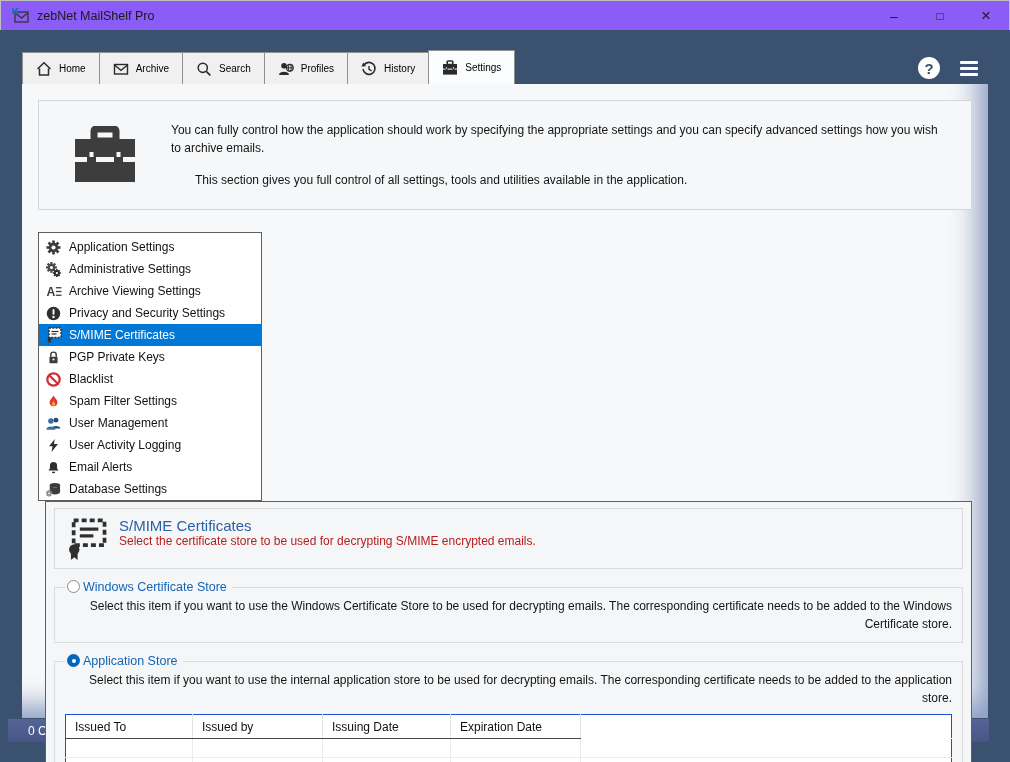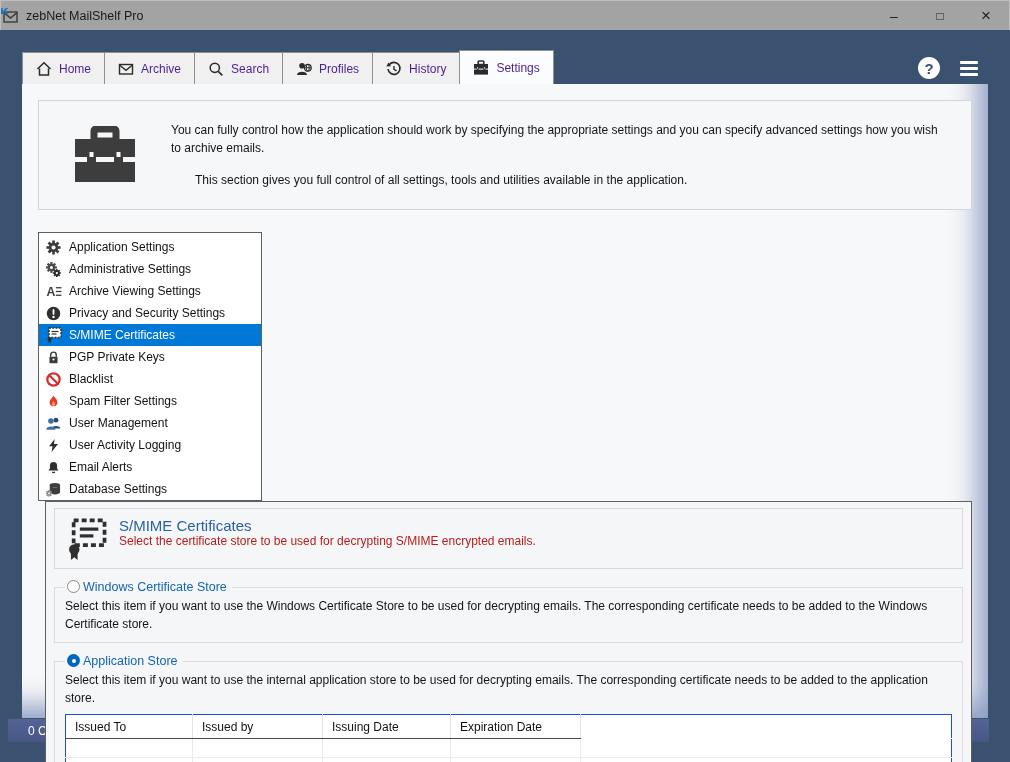--- a/index.html
+++ b/index.html
@@ -2,37 +2,37 @@
 <html><head>
 <meta charset="utf-8">
 <style>
   * { box-sizing: border-box; margin: 0; padding: 0; }
   html,body { width:1010px; height:762px; }
   body { font-family:"Liberation Sans", sans-serif; background:#3a516f; overflow:hidden; }
 
   .window { width:1010px; height:762px; display:flex; flex-direction:column; }
 
   
-  .titlebar { height:30px; background:#a3a3a3; display:flex; align-items:center;
-              padding-left:0; border:1px solid #bfbfbf; border-bottom:none; }
+  .titlebar { height:30px; background:#8b5cf6; display:flex; align-items:center;
+              padding-left:11px; border:1px solid #bfbfbf; border-bottom:none; }
   .titlebar .app-title { font-size:12.5px; color:#1a1a1a; margin-left:8px; }
   .win-controls { margin-left:auto; display:flex; height:100%; }
   .win-btn { width:46px; height:100%; display:flex; align-items:center; justify-content:center;
              color:#222; font-size:14px; cursor:default; }
   .win-btn.close { font-size:17px; }
   .win-btn.max { font-size:12px; }
 
   
   .frame { flex:1; background:#3a516f; padding-top:22px; position:relative; }
 
   
   .tabstrip { margin:0 22px; height:32px; display:flex; align-items:flex-end; }
   .tab { height:32px; background:#f0f0f0; border:1px solid #8f8f8f; border-bottom:none;
-         display:flex; align-items:center; gap:7px; padding:0 13px; font-size:12px;
-         color:#4c1d95; margin-left:-1px; cursor:default; }
+         display:flex; align-items:center; gap:7px; padding:0 13px; font-size:10px;
+         color:#000000; margin-left:-1px; cursor:default; }
   .tab:first-child { margin-left:0; }
   .tab.active { background:#fbfcfd; height:34px; position:relative; z-index:2; }
   .tab .ti { width:16px; height:16px; display:block; flex:none; }
   .tab-actions { margin-left:auto; display:flex; align-items:center; gap:20px;
                  margin-bottom:5px; margin-right:10px; }
   .help-btn { width:22px; height:22px; border-radius:50%; background:#fff; color:#3a516f;
               font-weight:bold; font-size:15px; display:flex; align-items:center;
               justify-content:center; cursor:default; }
   .menu-btn { display:flex; flex-direction:column; gap:3px; cursor:default; }
   .menu-btn i { display:block; width:18px; height:3px; background:#fff; border-radius:1px; }
@@ -68,21 +68,21 @@
 
   fieldset.group { border:1px solid #dcdcdc; margin-top:11px; padding:1px 10px 9px 10px;
                    background:transparent; }
   fieldset.group legend { display:flex; align-items:flex-start; gap:3px; padding:0 5px 0 2px;
                           font-size:12.5px; color:#1464b4; }
   .radio { width:13px; height:13px; border-radius:50%; border:1px solid #8a8a8a;
            background:#fff; position:relative; flex:none; cursor:default; }
   .radio.checked { border:none; background:#0067c0; }
   .radio.checked::after { content:""; position:absolute; left:4.5px; top:4.5px; width:4px;
                           height:4px; border-radius:50%; background:#fff; }
-  .group-desc { font-size:12px; color:#141414; line-height:1.5; margin-top:2px; }
+  .group-desc { font-size:12px; color:#141414; line-height:1.5; margin-top:2px;text-align:right; }
 
   
   table.cert-table { border-collapse:collapse; width:100%; margin-top:7px;
                      background:#fff; border:1px solid #1d4ed8; table-layout:fixed; }
   .cert-table th { font-weight:normal; font-size:12px; color:#111; text-align:left;
                    padding:4px 4px 4px 9px; height:24px; background:#fff;
                    border-right:1px solid #e3e3e3; border-bottom:1px solid #474747; }
   .cert-table th.col-empty { border-bottom:1px solid #fff; }
   .cert-table th:last-child, .cert-table td:last-child { border-right:none; }
   .cert-table td { height:19px; border-right:1px solid #eceaea; border-bottom:1px solid #ececec; }

